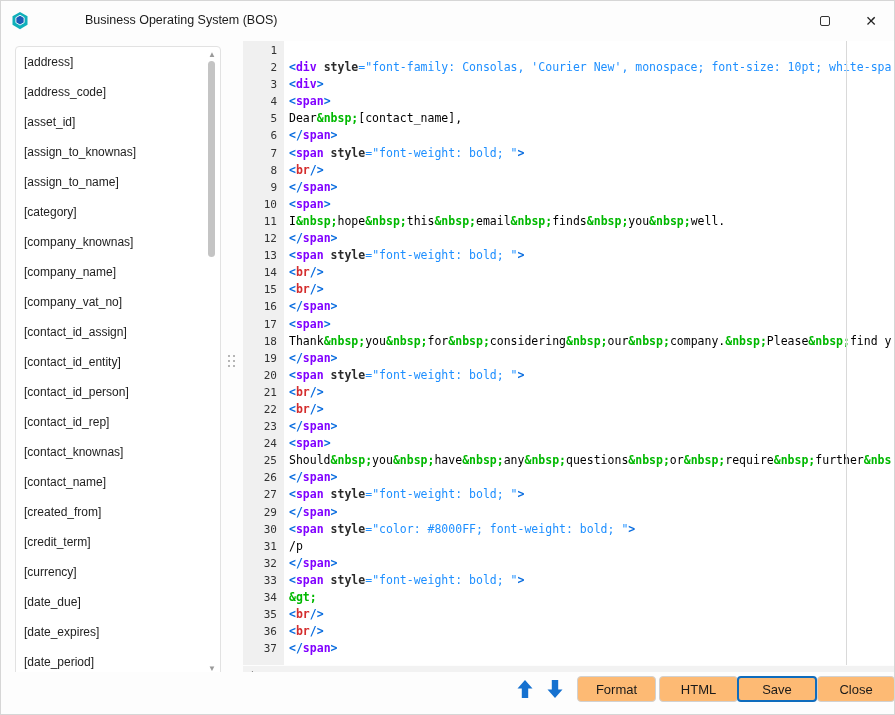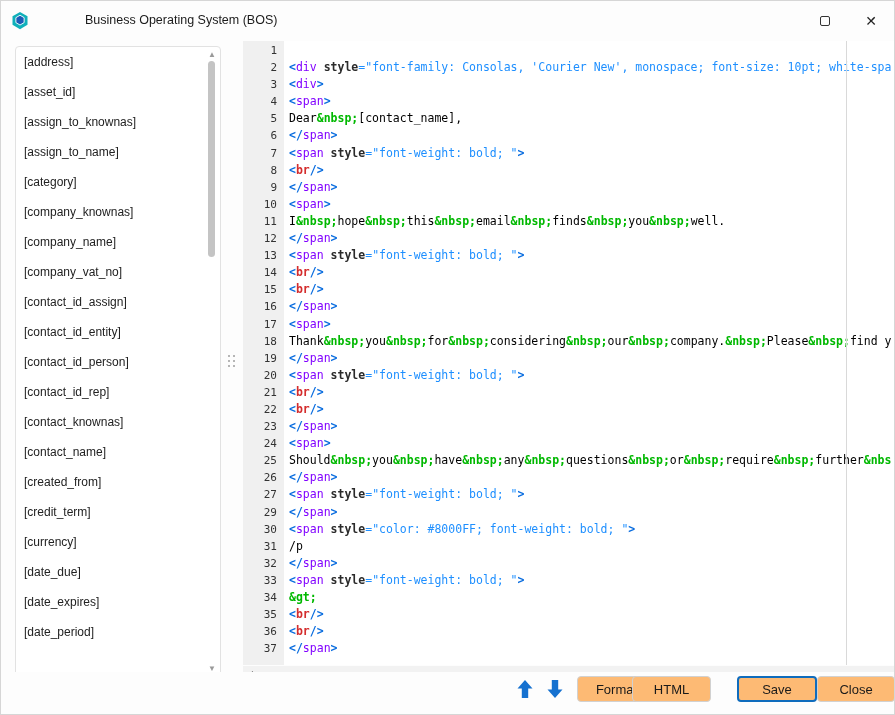--- a/index.html
+++ b/index.html
@@ -43,21 +43,21 @@
   
   .editor { position:absolute; left:242px; top:40px; width:652px; height:624px;
             background:#fff; overflow:hidden;
             font-family:"DejaVu Sans Mono", monospace; font-size:11.5px; }
   .gutter-bg { position:absolute; left:0; top:0; width:41px; height:100%; background:#f0f0f0; }
   .code-lines { position:absolute; left:0; top:1px; width:100%; }
   .code-line { display:flex; height:17.1px; line-height:17.1px; white-space:pre; }
   .ln { flex:none; width:41px; text-align:right; padding-right:7px; color:#333; font-size:11px; }
   .code-text { padding-left:5px; white-space:pre; }
   .tok-b    { color:#0a6ddf; font-weight:bold; }
-  .tok-tag  { color:#8000ff; font-weight:normal; }
+  .tok-tag  { color:#8000ff; font-weight:bold; }
   .tok-br   { color:#d42d2d; font-weight:bold; }
   .tok-attr { color:#2b2b2b; font-weight:bold; }
   .tok-val  { color:#1e8fff; }
   .tok-ent  { color:#00b800; font-weight:bold; }
   .tok-txt  { color:#000; }
   .margin-line { position:absolute; left:603px; top:0; width:1px; height:100%;
                  background:#d9d9d9; z-index:2; }
 
   
   .hscroll { position:absolute; left:242px; top:665px; width:652px; height:19px; background:#f2f2f2; }
@@ -69,21 +69,21 @@
 
   
   .footer { position:absolute; left:0; bottom:0; width:100%; height:42px; background:#fdfdfd; }
   .nav-arrow { position:absolute; top:6px; width:20px; height:22px; background:none; border:none; cursor:pointer; }
   .nav-arrow.up { left:514px; }
   .nav-arrow.down { left:544px; }
   .btn { position:absolute; top:4px; height:26px; width:79px; background:#fdba74;
          border:1px solid #d1d1d1; border-radius:4px; font-family:"Liberation Sans",sans-serif;
          font-size:13px; color:#1a1a1a; cursor:pointer; }
   .btn-format { left:576px; }
-  .btn-html   { left:631px; }
+  .btn-html   { left:658px; }
   .btn-save   { left:736px; width:80px; border:2px solid #0f6cbd; }
   .btn-close  { left:816px; width:78px; }
 </style>
 </head>
 <body>
 
 <div class="titlebar">
   <svg class="logo" viewBox="0 0 24 25">
     <path d="M12 1 L22 6.7 V18.3 L12 24 L2 18.3 V6.7 Z" fill="#0fb0ba"></path>
     <path d="M12 5.5 L17.5 8.7 V15.3 L12 18.5 L6.5 15.3 V8.7 Z" fill="#1b5cb8" stroke="#ffffff" stroke-width="1.2"></path>
@@ -95,20 +95,21 @@
       </button>
     <button class="win-btn">
         <span class="close-glyph">✕</span>
       </button>
   </div>
 </div>
 
 <div class="sidebar">
   <div class="sidebar-items" id="sidebar-items">
       <div class="sidebar-item">[address]</div>
+      <div class="sidebar-item">[address_code]</div>
       <div class="sidebar-item">[asset_id]</div>
       <div class="sidebar-item">[assign_to_knownas]</div>
       <div class="sidebar-item">[assign_to_name]</div>
       <div class="sidebar-item">[category]</div>
       <div class="sidebar-item">[company_knownas]</div>
       <div class="sidebar-item">[company_name]</div>
       <div class="sidebar-item">[company_vat_no]</div>
       <div class="sidebar-item">[contact_id_assign]</div>
       <div class="sidebar-item">[contact_id_entity]</div>
       <div class="sidebar-item">[contact_id_person]</div>

